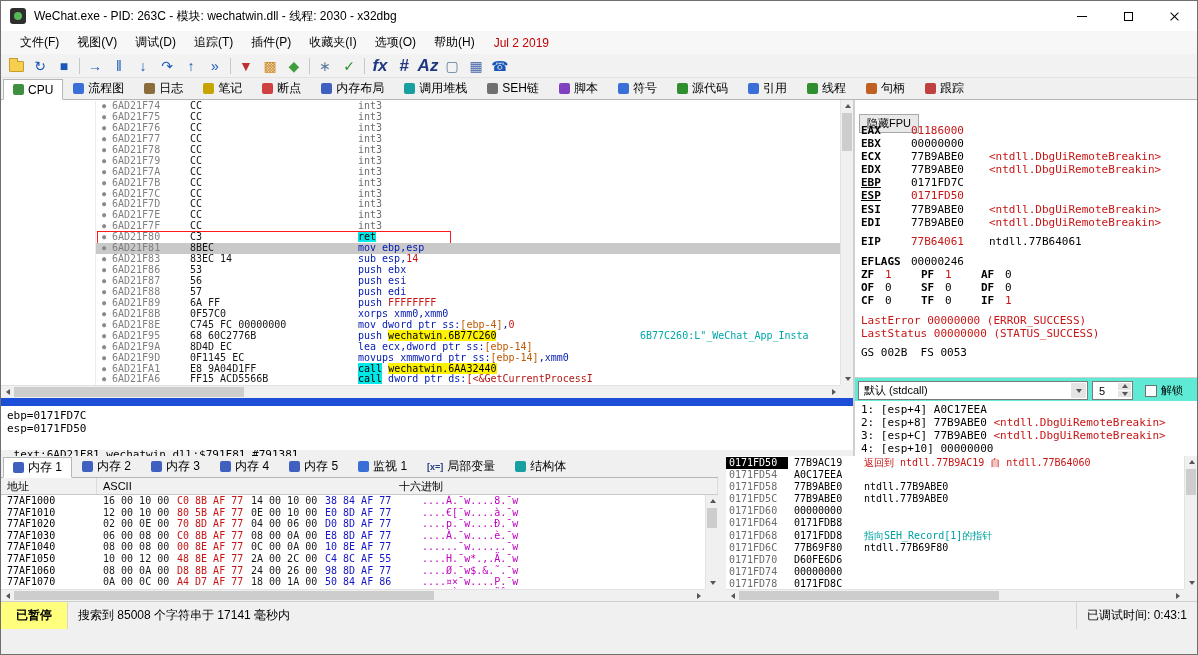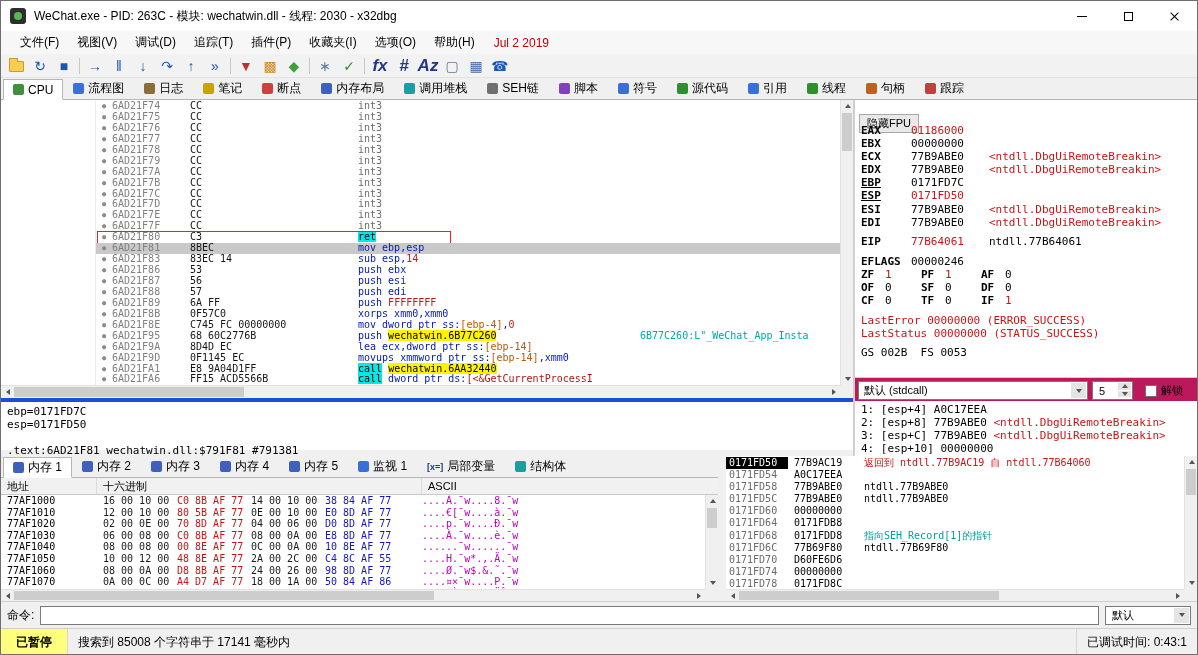--- a/index.html
+++ b/index.html
@@ -67,37 +67,37 @@
   .sbh{position:absolute;height:13px;background:#f0f0f0;border-top:1px solid #e2e2e2}
   .sb-btn{position:absolute;width:13px;height:12px;display:flex;align-items:center;justify-content:center}
   .sb-thumb{position:absolute;background:#cdcdcd}
   .t-up{width:0;height:0;border-left:3px solid transparent;border-right:3px solid transparent;border-bottom:4px solid #555}
   .t-down{width:0;height:0;border-left:3px solid transparent;border-right:3px solid transparent;border-top:4px solid #555}
   .t-left{width:0;height:0;border-top:3px solid transparent;border-bottom:3px solid transparent;border-right:4px solid #555}
   .t-right{width:0;height:0;border-top:3px solid transparent;border-bottom:3px solid transparent;border-left:4px solid #555}
   .sb-corner{position:absolute;right:0;bottom:0;width:13px;height:13px;background:#f0f0f0}
 
   
-  .info-pane{position:absolute;left:0;top:298px;width:852px;height:52px;background:#fff;border-top:4px solid #1d4ed8;font-family:"DejaVu Sans Mono",monospace;font-size:11px;padding:3px 6px}
+  .info-pane{position:absolute;left:0;top:298px;width:852px;height:52px;background:#fff;border-top:8px solid #1d4ed8;font-family:"DejaVu Sans Mono",monospace;font-size:11px;padding:3px 6px}
   .iline{height:13px;line-height:13px;white-space:pre}
 
   
   .reg-pane{position:absolute;left:852px;top:0;width:346px;height:356px;background:#fff;border-left:2px solid #cfcfcf;overflow:hidden}
   .fpu-btn{position:absolute;left:4px;top:14px;border:1px solid #a8a8a8;background:#e9e9e9;font-size:11px;padding:1px 7px}
   .regrows{position:absolute;left:6px;top:24px;right:2px;font-family:"DejaVu Sans Mono",monospace;font-size:11px}
   .rrow{height:13.1px;line-height:13.1px;white-space:pre;display:flex}
   .rgap{height:6.5px}
   .rname{width:50px;font-weight:bold;flex:none}
   .rname.u{text-decoration:underline}
   .rval{width:78px;flex:none}
   .red{color:#c81414}
   .cyan{color:#00a0a0}
   .rflag-n{width:24px;font-weight:bold;flex:none}
   .rflag-v{width:36px;flex:none}
-  .ccrow{position:absolute;left:0;top:277px;right:0;height:24px;border-top:1px solid #d0d0d0;background:#be185d}
+  .ccrow{position:absolute;left:0;top:277px;right:0;height:24px;border-top:1px solid #d0d0d0;background:#5eead4}
   .combo{position:absolute;border:1px solid #7a7a7a;background:#fff;font-size:11px;display:flex;align-items:center;padding-left:5px}
   .combo-arrow{position:absolute;right:1px;top:1px;bottom:1px;width:15px;background:#e4e4e4;display:flex;align-items:center;justify-content:center}
   .cc-combo{left:3px;top:3px;width:230px;height:19px}
   .spinner{position:absolute;left:237px;top:3px;width:41px;height:19px;border:1px solid #7a7a7a;background:#fff;font-size:11px;display:flex;align-items:center;padding-left:6px}
   .spin-btns{position:absolute;right:1px;top:1px;bottom:1px;width:13px;display:flex;flex-direction:column}
   .spin-b{flex:1;background:#e4e4e4;display:flex;align-items:center;justify-content:center;margin-bottom:1px}
   .unlock{position:absolute;left:290px;top:5px;display:flex;align-items:center;gap:4px;font-size:11px}
   .checkbox{width:12px;height:12px;border:1px solid #707070;background:#fff}
   .argrows{position:absolute;left:6px;top:303px;right:2px;font-family:"DejaVu Sans Mono",monospace;font-size:11px}
   .arow{height:13px;line-height:13px;white-space:pre;display:flex}
@@ -450,22 +450,22 @@
             <span class="tab-lb">局部变量</span>
           </div>
           <div class="tab">
             <span class="tab-ico" style="background: rgb(24, 160, 160);"></span>
             <span class="tab-lb">结构体</span>
           </div>
         </div>
       <div class="dump-pane">
         <div class="dump-head">
           <div class="dh dh-addr">地址</div>
+          <div class="dh dh-ascii">ASCII</div>
           <div class="dh dh-hex">十六进制</div>
-          <div class="dh dh-ascii">ASCII</div>
         </div>
         <div id="dumprows" class="dumprows">
             <div class="mrow"><span class="maddr">77AF1000</span><span class="mhex"><span class="mg g-k">16 00 10 00</span><span class="mg g-r">C0 8B AF 77</span><span class="mg g-k">14 00 10 00</span><span class="mg g-b">38 84 AF 77</span></span><span class="mascii">....À.¯w....8.¯w</span></div>
             <div class="mrow"><span class="maddr">77AF1010</span><span class="mhex"><span class="mg g-k">12 00 10 00</span><span class="mg g-r">80 5B AF 77</span><span class="mg g-k">0E 00 10 00</span><span class="mg g-b">E0 8D AF 77</span></span><span class="mascii">....€[¯w....à.¯w</span></div>
             <div class="mrow"><span class="maddr">77AF1020</span><span class="mhex"><span class="mg g-k">02 00 0E 00</span><span class="mg g-r">70 8D AF 77</span><span class="mg g-k">04 00 06 00</span><span class="mg g-b">D0 8D AF 77</span></span><span class="mascii">....p.¯w....Ð.¯w</span></div>
             <div class="mrow"><span class="maddr">77AF1030</span><span class="mhex"><span class="mg g-k">06 00 08 00</span><span class="mg g-r">C0 8B AF 77</span><span class="mg g-k">08 00 0A 00</span><span class="mg g-b">E8 8D AF 77</span></span><span class="mascii">....À.¯w....è.¯w</span></div>
             <div class="mrow"><span class="maddr">77AF1040</span><span class="mhex"><span class="mg g-k">08 00 08 00</span><span class="mg g-r">00 8E AF 77</span><span class="mg g-k">0C 00 0A 00</span><span class="mg g-b">10 8E AF 77</span></span><span class="mascii">......¯w......¯w</span></div>
             <div class="mrow"><span class="maddr">77AF1050</span><span class="mhex"><span class="mg g-k">10 00 12 00</span><span class="mg g-r">48 8E AF 77</span><span class="mg g-k">2A 00 2C 00</span><span class="mg g-b">C4 8C AF 55</span></span><span class="mascii">....H.¯w*.,.Ä.¯w</span></div>
             <div class="mrow"><span class="maddr">77AF1060</span><span class="mhex"><span class="mg g-k">08 00 0A 00</span><span class="mg g-r">D8 8B AF 77</span><span class="mg g-k">24 00 26 00</span><span class="mg g-b">98 8D AF 77</span></span><span class="mascii">....Ø.¯w$.&amp;.˜.¯w</span></div>
             <div class="mrow"><span class="maddr">77AF1070</span><span class="mhex"><span class="mg g-k">0A 00 0C 00</span><span class="mg g-r">A4 D7 AF 77</span><span class="mg g-k">18 00 1A 00</span><span class="mg g-b">50 84 AF 86</span></span><span class="mascii">....¤×¯w....P.¯w</span></div>
@@ -522,30 +522,20 @@
           </div>
         <div class="sb-thumb" style="left:13px;width:260px;top:1px;bottom:1px"></div>
         <div class="sb-btn" style="right:0;height:11px">
             <div class="t-right"></div>
           </div>
       </div>
       <div class="sb-corner" style="width:13px;height:12px"></div>
     </div>
   </div>
 
-  <div class="cmdbar">
-    <span class="cmd-label">命令:</span>
-    <input class="cmd-input" value="" style="">
-    <div class="cmd-combo">
-      <span>默认</span>
-      <div class="combo-arrow">
-          <div class="t-down"></div>
-        </div>
-    </div>
-  </div>
 
   <div class="statusbar">
     <div class="badge">已暂停</div>
     <div class="msg">搜索到 85008 个字符串于 17141 毫秒内</div>
     <div class="sright">已调试时间: 0:43:1</div>
   </div>
 
 </div>
 
 </body></html>

